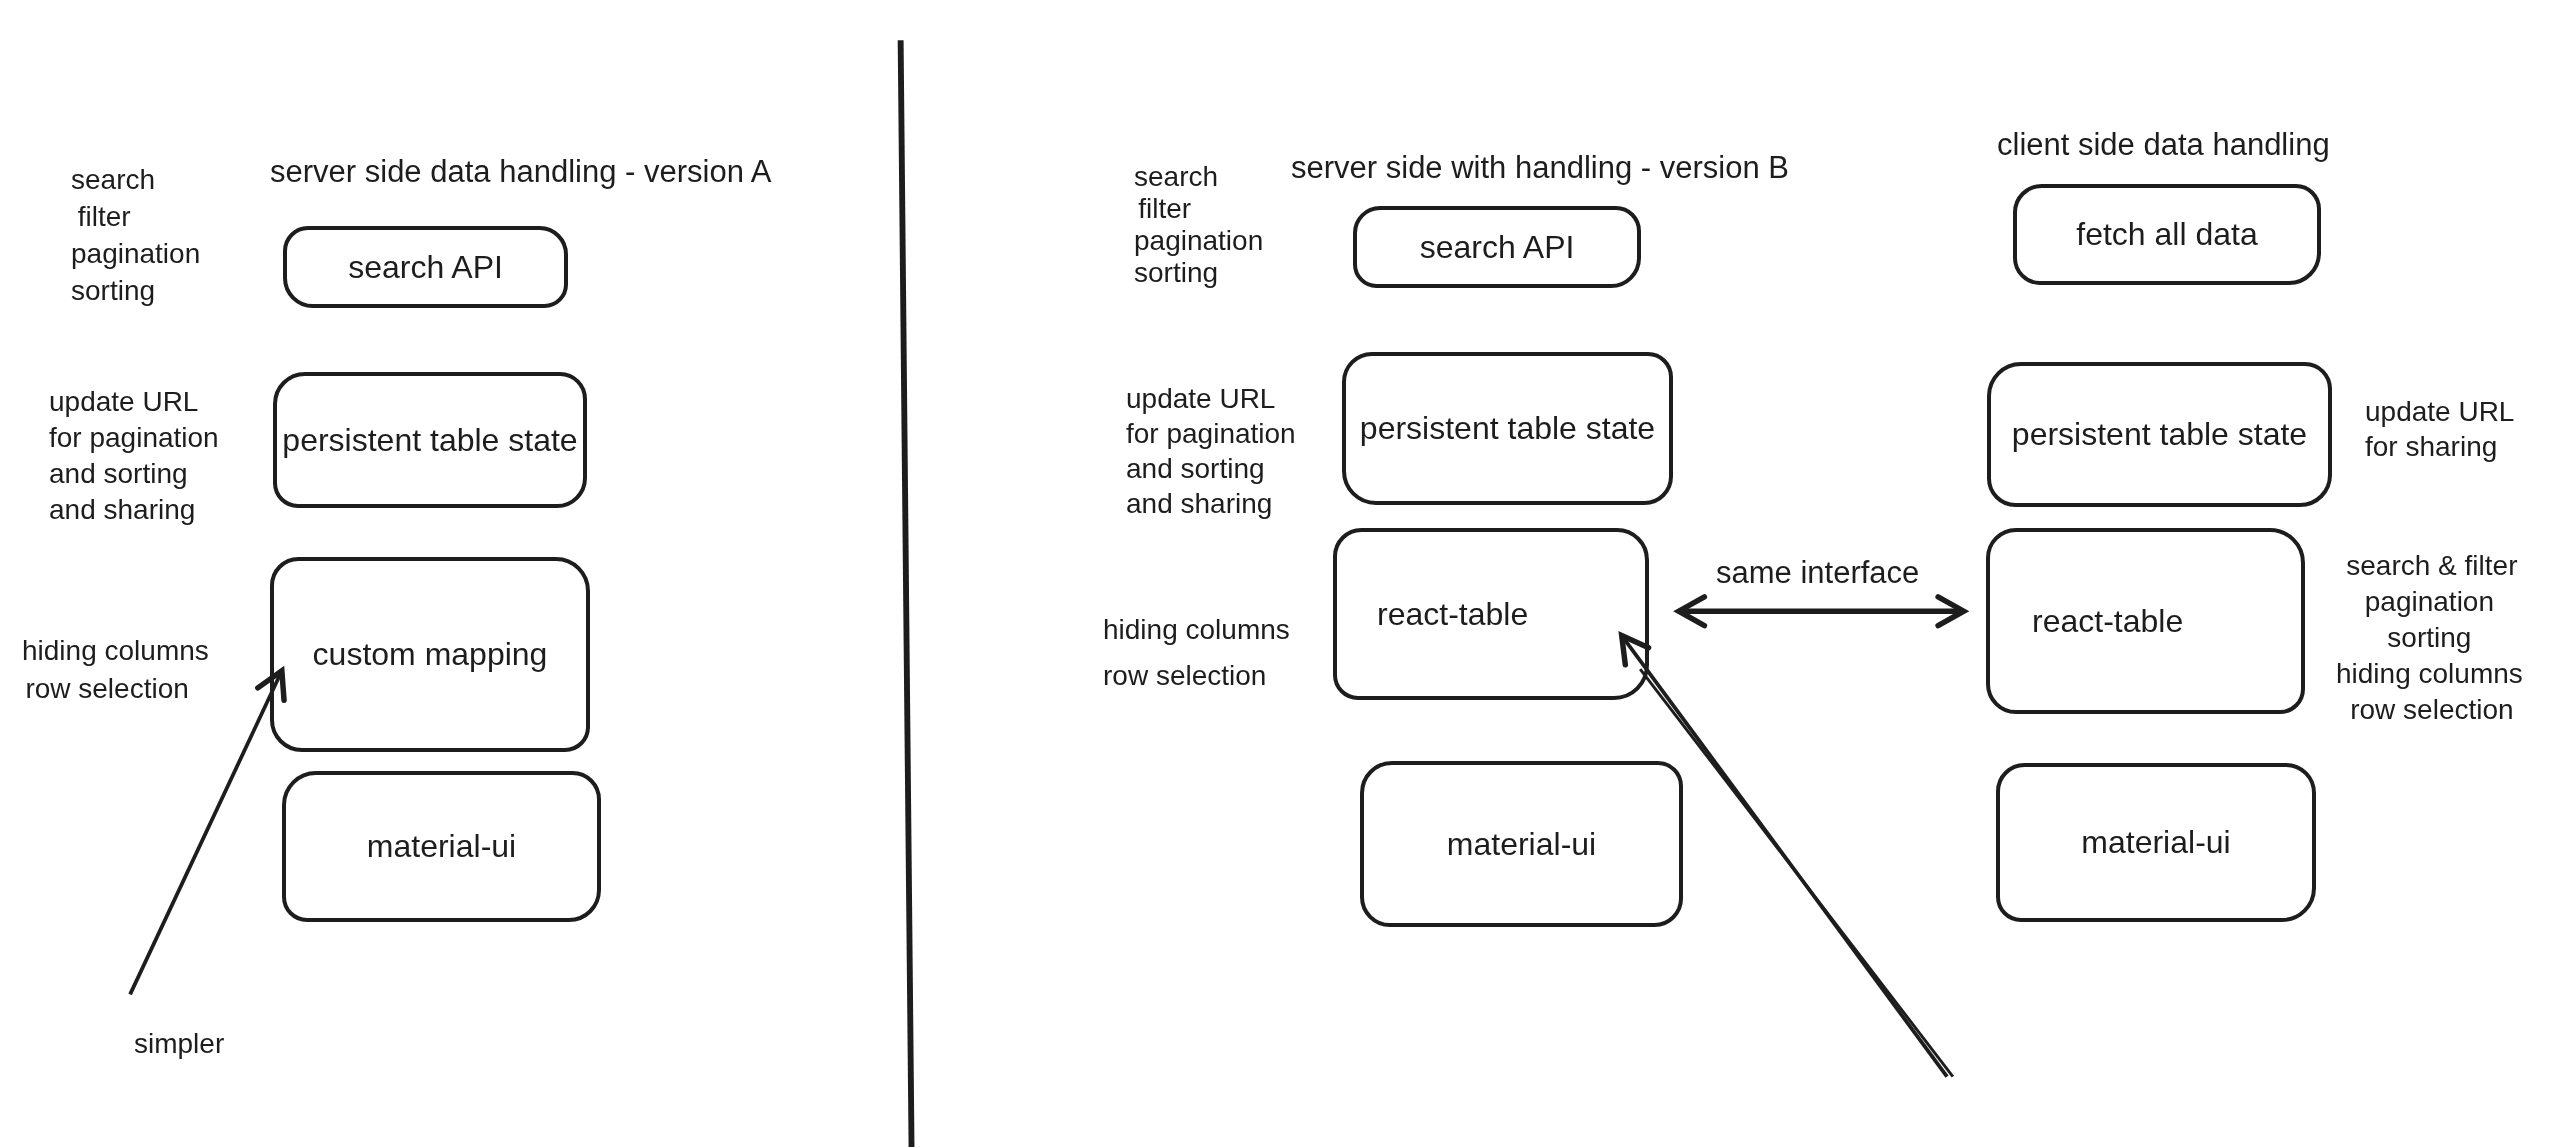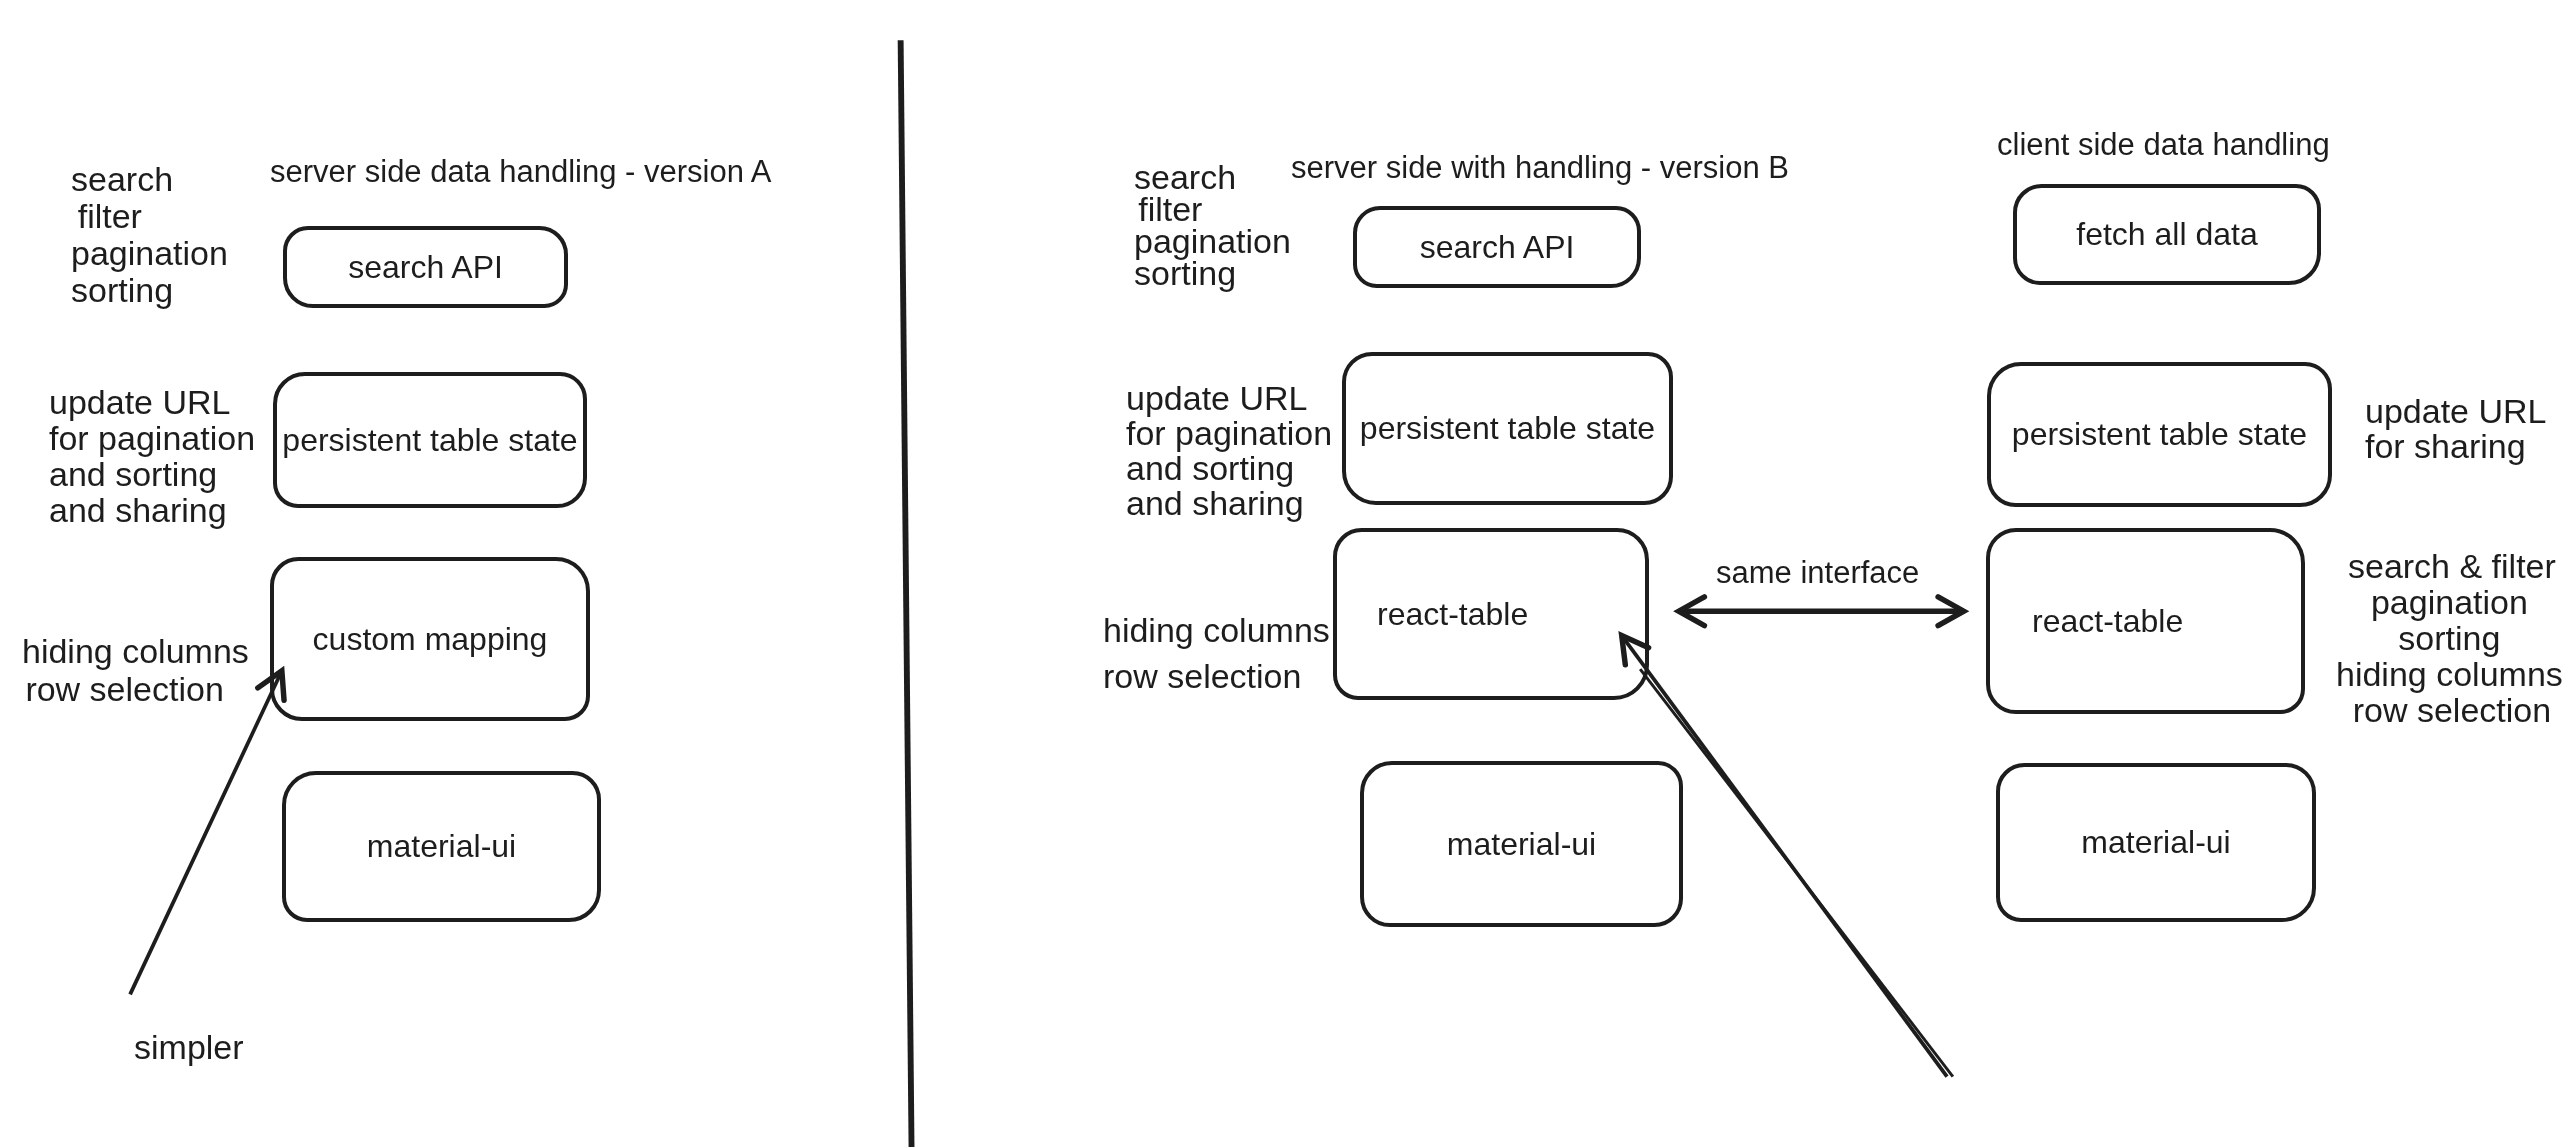--- a/index.html
+++ b/index.html
@@ -19,21 +19,21 @@
     background: #ffffff;
     display: flex;
     align-items: center;
     justify-content: center;
     font-size: 32px;
     white-space: nowrap;
   }
   .box.left-text { justify-content: flex-start; text-align: right; }
   .note {
     position: absolute;
-    font-size: 34px;
+    font-size: 28px;
     white-space: nowrap;
   }
   .title {
     position: absolute;
     font-size: 31px;
     white-space: nowrap;
   }
   svg.overlay {
     position: absolute;
     left: 0; top: 0;
@@ -65,21 +65,21 @@
       <div>and sharing</div>
     </div>
 
     <div class="box" style="left:273px; top:372px; width:314px; height:136px; border-radius:32px 27px 30px 25px;">persistent table state</div>
 
     <div class="note" style="left:22px; top:632px; line-height:38px;">
       <div>hiding columns</div>
       <div style="padding-left:3.4px;">row selection</div>
     </div>
 
-    <div class="box" style="left:270px; top:557px; width:320px; height:164px; border-radius:28.5px 34px 25px 32px;">custom mapping</div>
+    <div class="box" style="left:270px; top:557px; width:320px; height:195px; border-radius:28.5px 34px 25px 32px;">custom mapping</div>
 
     <div class="box" style="left:282px; top:771px; width:319px; height:151px; border-radius:34px 28.5px 32px 25px;">material-ui</div>
 
     <div class="note" style="left:88px; top:1028px;margin-left:46px;">simpler</div>
   </div>
 
   <div>
     <div class="title" style="left:1291px; top:150px;">server side with handling - version B</div>
 
     <div class="note" style="left:1134px; top:161px; line-height:32px;">

